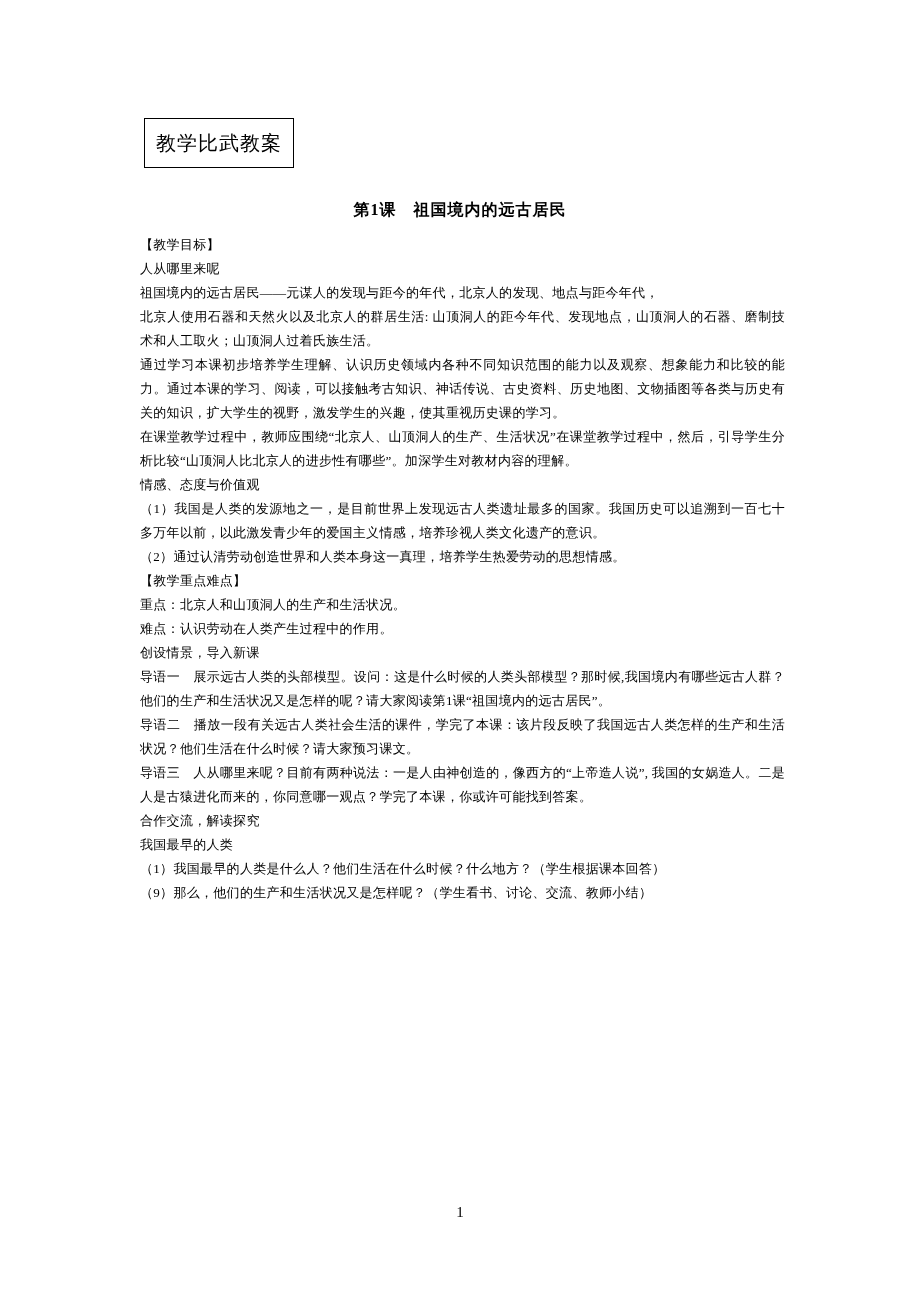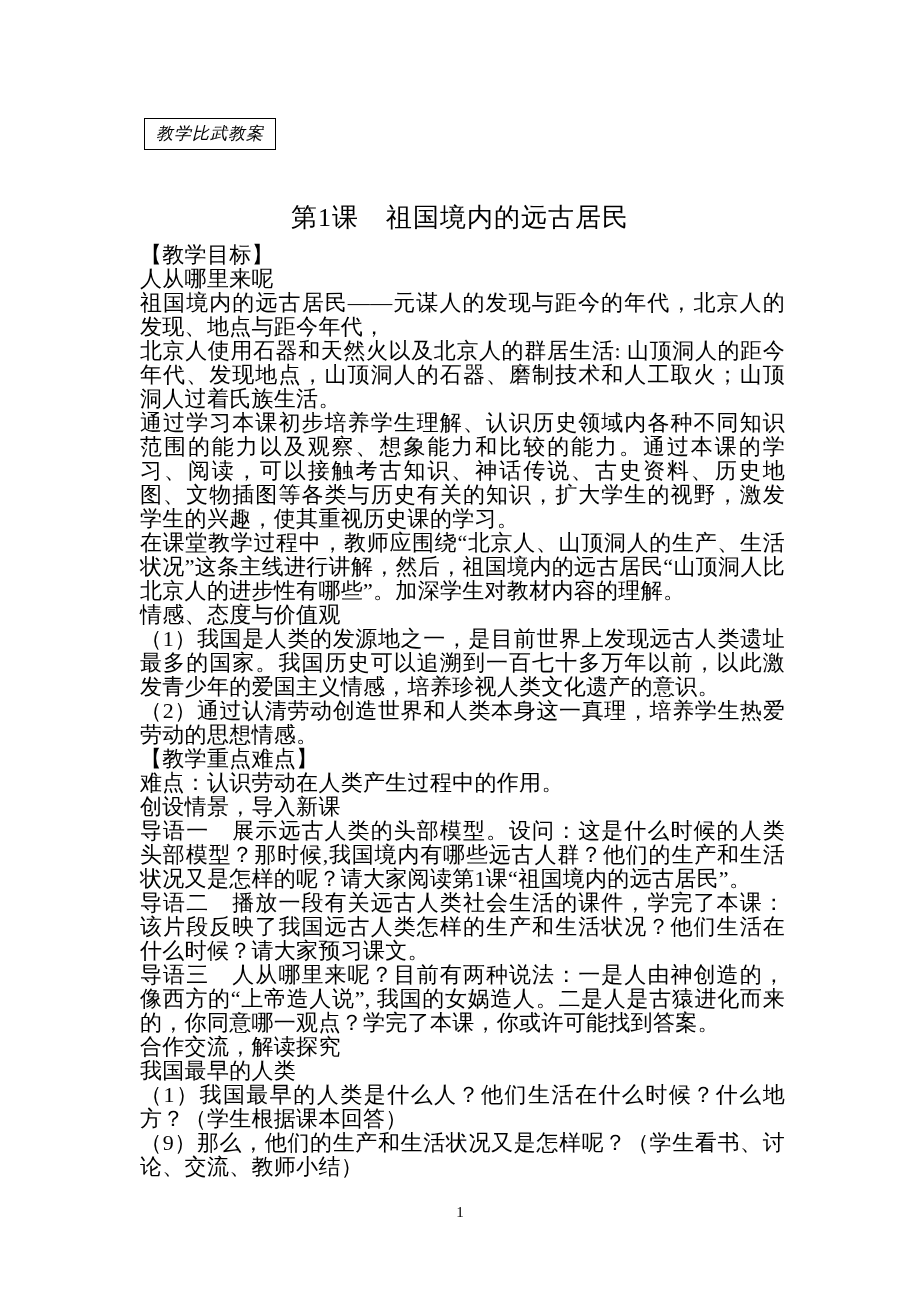--- a/index.html
+++ b/index.html
@@ -20,48 +20,46 @@
     left: 0; top: 0;
     width: 920px;
     height: 1302px;
     background: #ffffff;
   }
   .header-box {
     position: absolute;
     left: 144px;
     top: 118px;
     border: 1px solid #000000;
-    padding: 5px 11px;
-    font-size: 17px;
+    padding: 14px 11px;
+    font-size: 20px;
     line-height: 20px;
     letter-spacing: 1px;
     white-space: nowrap;
-    font-style: italic;
   }
   .doc-title {
     position: absolute;
     left: 0;
-    top: 204px;
+    top: 196px;
     width: 920px;
     text-align: center;
-    font-weight: normal;
-    font-size: 26px;
+    font-weight: bold;
+    font-size: 16px;
     line-height: 28px;
     letter-spacing: 1px;
   }
   .content {
     position: absolute;
     left: 140px;
     top: 233px;
     width: 645px;
-    font-size: 22px;
+    font-size: 13px;
     line-height: 24px;
     text-align: justify;
     letter-spacing: 0.3px;
-    margin-top: 10px;
   }
   .para {
     margin: 0;
     text-justify: inter-ideograph;
   }
   .page-number {
     position: absolute;
     left: 0;
     top: 1202px;
     width: 920px;
@@ -78,25 +76,26 @@
   <div class="header-box">教学比武教案</div>
 
   <div class="doc-title">第1课　祖国境内的远古居民</div>
 
   <div class="content" id="paragraph-container">
       <div class="para">【教学目标】</div>
       <div class="para">人从哪里来呢</div>
       <div class="para">祖国境内的远古居民——元谋人的发现与距今的年代，北京人的发现、地点与距今年代，</div>
       <div class="para">北京人使用石器和天然火以及北京人的群居生活: 山顶洞人的距今年代、发现地点，山顶洞人的石器、磨制技术和人工取火；山顶洞人过着氏族生活。</div>
       <div class="para">通过学习本课初步培养学生理解、认识历史领域内各种不同知识范围的能力以及观察、想象能力和比较的能力。通过本课的学习、阅读，可以接触考古知识、神话传说、古史资料、历史地图、文物插图等各类与历史有关的知识，扩大学生的视野，激发学生的兴趣，使其重视历史课的学习。</div>
-      <div class="para">在课堂教学过程中，教师应围绕“北京人、山顶洞人的生产、生活状况”这条主线进行讲解，然后，祖国境内的远古居民“山顶洞人比北京人的进步性有哪些”。加深学生对教材内容的理解。</div>
+      <div class="para">在课堂教学过程中，教师应围绕“北京人、山顶洞人的生产、生活状况”在课堂教学过程中，然后，引导学生分析比较“山顶洞人比北京人的进步性有哪些”。加深学生对教材内容的理解。</div>
       <div class="para">情感、态度与价值观</div>
       <div class="para">（1）我国是人类的发源地之一，是目前世界上发现远古人类遗址最多的国家。我国历史可以追溯到一百七十多万年以前，以此激发青少年的爱国主义情感，培养珍视人类文化遗产的意识。</div>
       <div class="para">（2）通过认清劳动创造世界和人类本身这一真理，培养学生热爱劳动的思想情感。</div>
       <div class="para">【教学重点难点】</div>
+      <div class="para">重点：北京人和山顶洞人的生产和生活状况。</div>
       <div class="para">难点：认识劳动在人类产生过程中的作用。</div>
       <div class="para">创设情景，导入新课</div>
       <div class="para">导语一　展示远古人类的头部模型。设问：这是什么时候的人类头部模型？那时候,我国境内有哪些远古人群？他们的生产和生活状况又是怎样的呢？请大家阅读第1课“祖国境内的远古居民”。</div>
       <div class="para">导语二　播放一段有关远古人类社会生活的课件，学完了本课：该片段反映了我国远古人类怎样的生产和生活状况？他们生活在什么时候？请大家预习课文。</div>
       <div class="para">导语三　人从哪里来呢？目前有两种说法：一是人由神创造的，像西方的“上帝造人说”, 我国的女娲造人。二是人是古猿进化而来的，你同意哪一观点？学完了本课，你或许可能找到答案。</div>
       <div class="para">合作交流，解读探究</div>
       <div class="para">我国最早的人类</div>
       <div class="para">（1）我国最早的人类是什么人？他们生活在什么时候？什么地方？（学生根据课本回答）</div>
       <div class="para">（9）那么，他们的生产和生活状况又是怎样呢？（学生看书、讨论、交流、教师小结）</div>
     </div>

